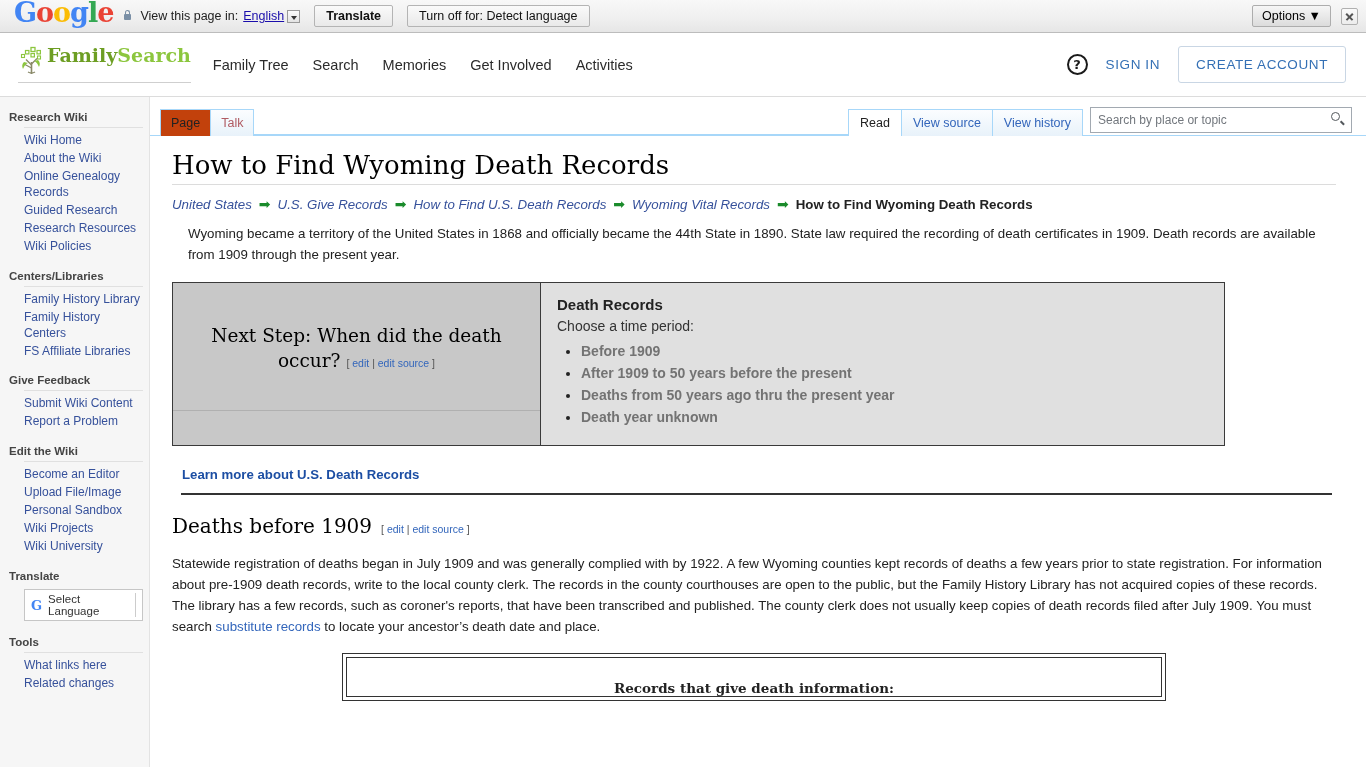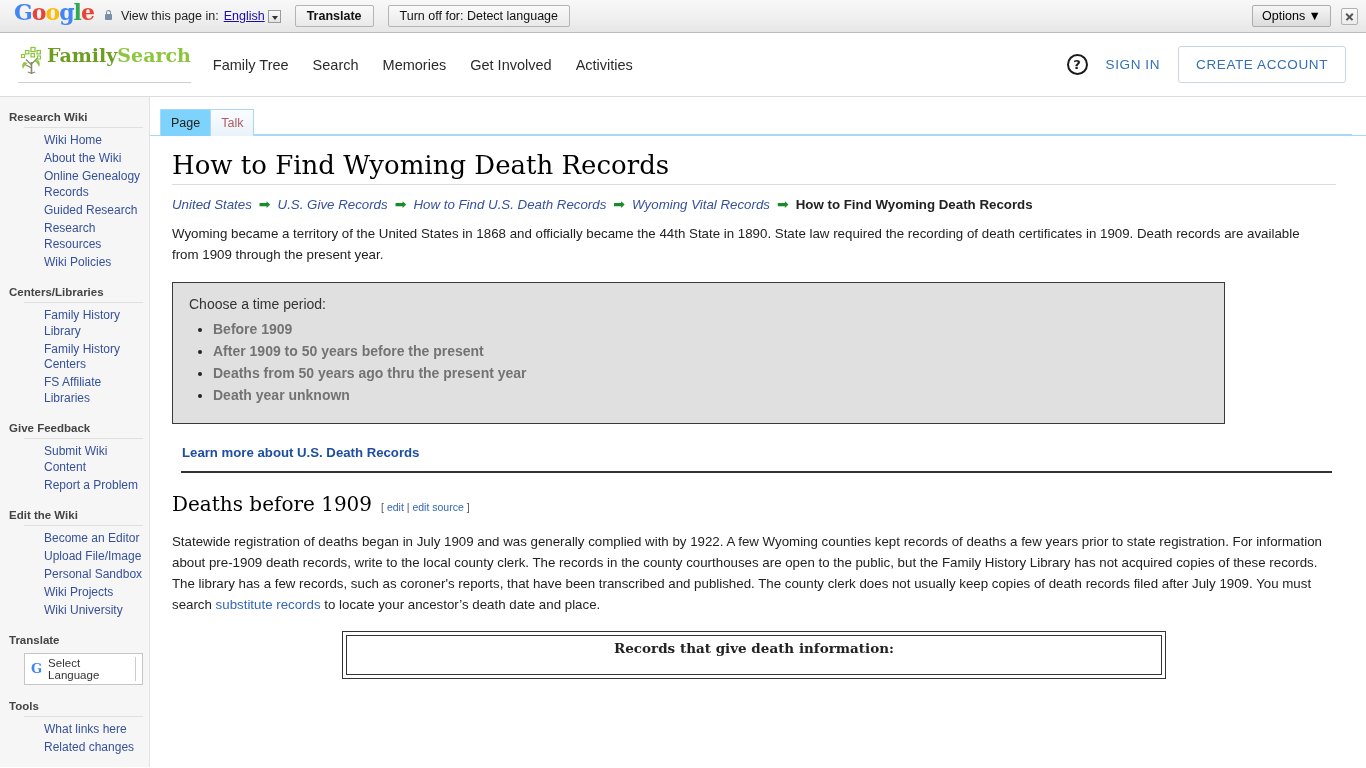--- a/index.html
+++ b/index.html
@@ -11,21 +11,21 @@
     font-size:13px; color:#222;
   }
 
   
   .gt-bar{
     position:relative; height:33px; width:100%;
     background:linear-gradient(to bottom,#f8f8f8 0%,#efefef 60%,#e6e6e6 100%);
     border-bottom:1px solid #bcbcbc;
     display:flex; align-items:center; padding:0 6px;
   }
-  .g-logo{ font-size:22px; font-weight:bold; letter-spacing:-1px;
+  .g-logo{ font-size:27px; font-weight:bold; letter-spacing:-1px;
     font-family:"DejaVu Serif", serif; margin:0 10px 8px 8px; line-height:1; }
   .g-logo span:nth-child(1){color:#4285F4}
   .g-logo span:nth-child(2){color:#EA4335}
   .g-logo span:nth-child(3){color:#FBBC05}
   .g-logo span:nth-child(4){color:#4285F4}
   .g-logo span:nth-child(5){color:#34A853}
   .g-logo span:nth-child(6){color:#EA4335}
   .lock-icon{ width:9px; height:12px; position:relative; margin-right:8px; }
   .lock-icon i{ position:absolute; display:block; }
   .lock-icon i:first-child{ left:1px; top:4px; width:7px; height:6px;
@@ -76,34 +76,34 @@
 
   
   .page{ display:flex; height:calc(768px - 33px - 65px); }
 
   
   .sidebar{ width:150px; flex:0 0 150px; background:#f6f6f6; border-right:1px solid #e3e3e3;
      padding-top:9px; font-size:12px; overflow:hidden;}
   .sb-head{ color:#444; font-size:11.5px; padding:5px 0 1px 9px; font-weight:bold;}
   .sb-group{ border-top:1px solid #e0e0e0; margin:3px 6px 9px 24px; padding-top:4px;}
   .sb-group a{ display:block; color:#36519b; text-decoration:none; cursor:pointer;
-     padding:1px 0; line-height:1.33; font-size:12px;margin-left:20px;}
+     padding:1px 0; line-height:1.33; font-size:12px;}
   .gt-widget{ margin:6px 6px 10px 24px; border:1px solid #c6c6c6; background:#fff;
      display:inline-flex; align-items:center; padding:3px 6px; cursor:pointer;}
   .gt-widget .gicon{ font-family:"DejaVu Serif",serif; font-weight:bold; font-size:13px; margin-right:6px;}
   .gt-widget .glabel{ font-size:11.5px; color:#333; border-right:1px solid #ccc; padding-right:8px;}
 
   
   .content{ flex:1; background:#fff; position:relative; overflow:hidden; }
   .tabrow{ display:flex; align-items:flex-end; height:39px; padding:0 14px 0 10px;
      border-bottom:1px solid #a7d7f9; position:relative; background:#fff;}
   .tab{ font-size:12.5px; padding:6px 10px 6px; border:1px solid #a7d7f9; border-bottom:none;
      background:linear-gradient(to bottom,#fbfdff,#e8f2fa); margin-right:-1px;
      color:#b05b63; cursor:pointer; position:relative; top:1px;}
-  .tab.active{ background:#7dd3fc; color:#222; border-color:#a7d7f9; z-index:2;}
+  .tab.active{ background:#c2410c; color:#222; border-color:#a7d7f9; z-index:2;}
   .tabrow .spacer{ flex:1; border-bottom:1px solid #a7d7f9; height:100%; }
   .rtabs{ display:flex; align-items:flex-end; }
   .rtab{ font-size:12.5px; padding:6px 11px; border:1px solid #a7d7f9; border-bottom:none;
      background:linear-gradient(to bottom,#fbfdff,#e8f2fa); margin-left:-1px;
      color:#3366bb; cursor:pointer; position:relative; top:1px;}
   .rtab.active{ background:#fff; color:#222; }
   .searchbox{ margin-left:7px; position:relative; top:-2px; }
   .searchbox input{ width:262px; height:26px; border:1px solid #a2a9b1; font-size:12px;
      padding:2px 26px 2px 7px; color:#222; font-family:"Liberation Sans",sans-serif; outline:none;}
   .searchbox input::placeholder{ color:#72777d; }
@@ -112,21 +112,21 @@
   .search-ic i{ display:block; width:5px; height:1.6px; background:#54595d;
      transform:rotate(45deg); position:absolute; right:-1px; bottom:1px;}
 
   .body-wrap{ padding:14px 30px 0 22px; }
   h1.title{ font-family:"DejaVu Serif", serif; font-weight:normal; font-size:26px;
      margin:0 0 7px 0; padding-bottom:4px; border-bottom:1px solid #dcdcdc; color:#000;}
   .crumbs{ font-size:13.3px; margin:11px 0 12px 0; font-style:italic; color:#36519b; }
   .crumbs a{ color:#36519b; text-decoration:none; cursor:pointer;}
   .crumbs .arr{ color:#1a8b2b; font-style:normal; margin:0 7px; font-size:14px;}
   .crumbs .cur{ color:#222; font-style:normal; font-weight:bold; }
-  .lead{ font-size:13.3px; line-height:1.55; margin:0 0 17px 0; color:#222; max-width:1130px;}
+  .lead{ font-size:13.3px; line-height:1.55; margin:0 0 17px 16px; color:#222; max-width:1130px;}
 
   
   .panels{ display:flex; width:1053px; border:1px solid #3a3a3a; }
   .panel-l{ width:368px; flex:0 0 368px; background:#c8c8c8; border-right:1px solid #3a3a3a;
      display:flex; flex-direction:column; }
   .panel-l-top{ flex:1; display:flex; align-items:center; justify-content:center;
      text-align:center; padding:14px 16px 10px; border-bottom:1px solid #b0b0b0;}
   .panel-l-top h2{ font-family:"DejaVu Serif",serif; font-size:18.5px; font-weight:normal;
      margin:0; color:#000; line-height:1.35;}
   .editlinks{ font-size:10.5px; color:#3366bb; white-space:nowrap; font-family:"Liberation Sans",sans-serif;}
@@ -143,21 +143,21 @@
   .learnmore{ margin:21px 0 0 10px; }
   .learnmore a{ color:#1c4ea3; font-weight:bold; font-size:13.2px; text-decoration:none; cursor:pointer;}
   .hr-thick{ border:0; border-top:2px solid #333; margin:11px 0 0 9px; width:1151px;}
 
   h2.sect{ font-family:"DejaVu Serif",serif; font-size:20px; font-weight:normal;
      margin:19px 0 9px 0; color:#000; display:flex; align-items:baseline; gap:9px;}
   .para{ font-size:13.3px; line-height:1.57; color:#222; margin:16px 0 15px 0; max-width:1160px;}
   .para a{ color:#3366bb; text-decoration:none; cursor:pointer;}
 
   .rec-box{ margin-left:170px; width:824px; border:1px solid #333; background:#fff; }
-  .rec-inner{ border:1px solid #333; margin:3px; padding:4px 0 0; text-align:center;
+  .rec-inner{ border:1px solid #333; margin:3px; padding:22px 0 0; text-align:center;
      font-size:13.5px; font-weight:bold; font-family:"DejaVu Serif",serif; height:40px; overflow:hidden;}
 </style>
 </head>
 <body>
 
 <div class="gt-bar">
   <div class="g-logo">
     <span>G</span><span>o</span><span>o</span><span>g</span><span>l</span><span>e</span>
   </div>
   <span class="lock-icon">
@@ -253,35 +253,54 @@
       <a>Related changes</a>
     </div>
   </aside>
 
   <main class="content">
 
     <div class="tabrow">
       <div class="tab active">Page</div>
       <div class="tab">Talk</div>
       <div class="spacer"></div>
+      <div class="rtabs">
+        <div class="rtab active">Read</div>
+        <div class="rtab">View source</div>
+        <div class="rtab">View history</div>
+        <div class="searchbox">
+          <input type="text" placeholder="Search by place or topic" style="">
+          <span class="search-ic">
+              <span></span>
+              <i></i>
+            </span>
+        </div>
+      </div>
     </div>
 
     <div class="body-wrap">
 
       <h1 class="title">How to Find Wyoming Death Records</h1>
 
       <div class="crumbs">
         <a>United States</a><span class="arr">➡</span><a>U.S. Give Records</a><span class="arr">➡</span><a>How to Find U.S. Death Records</a><span class="arr">➡</span><a>Wyoming Vital Records</a><span class="arr">➡</span><span class="cur">How to Find Wyoming Death Records</span>
       </div>
 
       <p class="lead">Wyoming became a territory of the United States in 1868 and officially became the 44th State in 1890. State law required the recording of death certificates in 1909. Death records are available from 1909 through the present year.</p>
 
       <div class="panels">
+        <div class="panel-l">
+          <div class="panel-l-top">
+            <h2><span>Next Step: When did the death occur?</span> <span class="editlinks"><span class="pn">[</span> <a>edit</a> <span class="pn">|</span> <a>edit source</a> <span class="pn">]</span></span></h2>
+          </div>
+          <div class="panel-l-bot"></div>
+        </div>
 
         <div class="panel-r">
+          <h3>Death Records</h3>
           <p class="sub">Choose a time period:</p>
           <ul>
             <li><a>Before 1909</a></li>
             <li><a>After 1909 to 50 years before the present</a></li>
             <li><a>Deaths from 50 years ago thru the present year</a></li>
             <li><a>Death year unknown</a></li>
           </ul>
         </div>
       </div>
 

